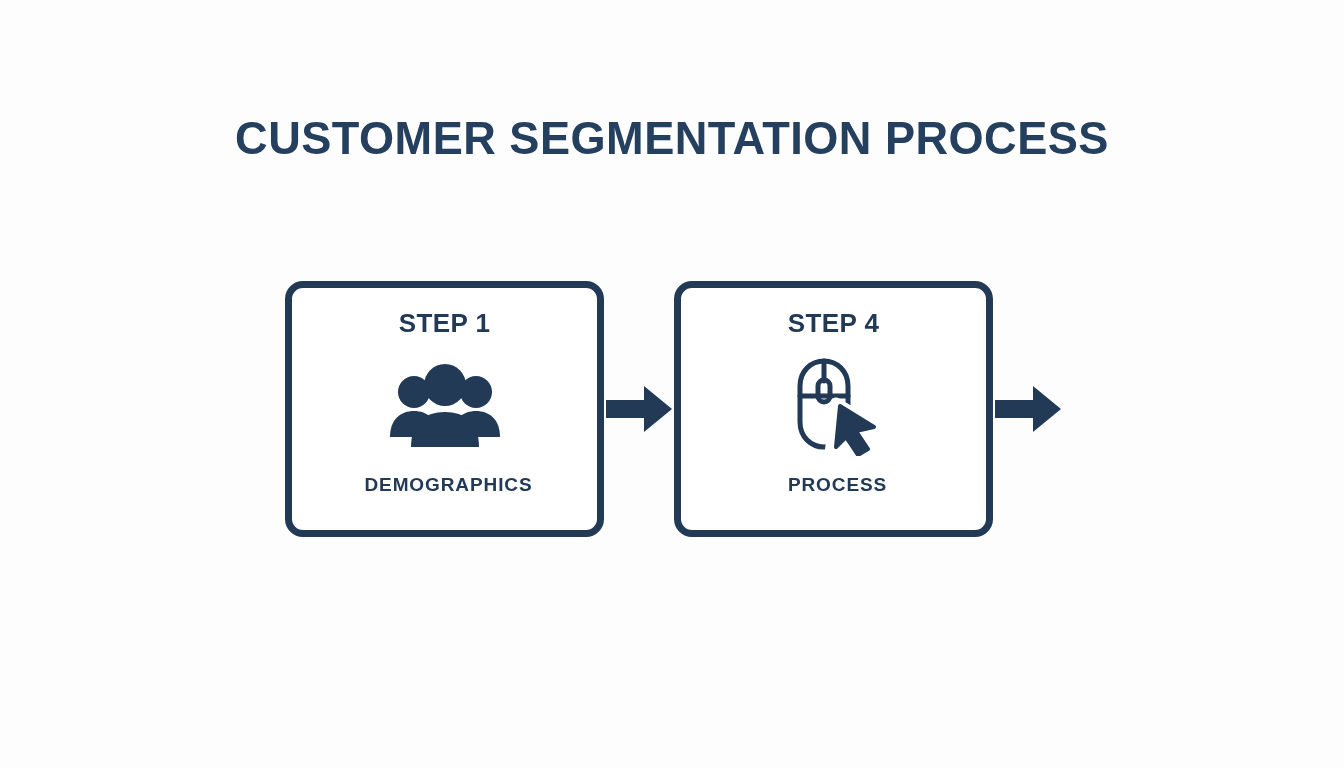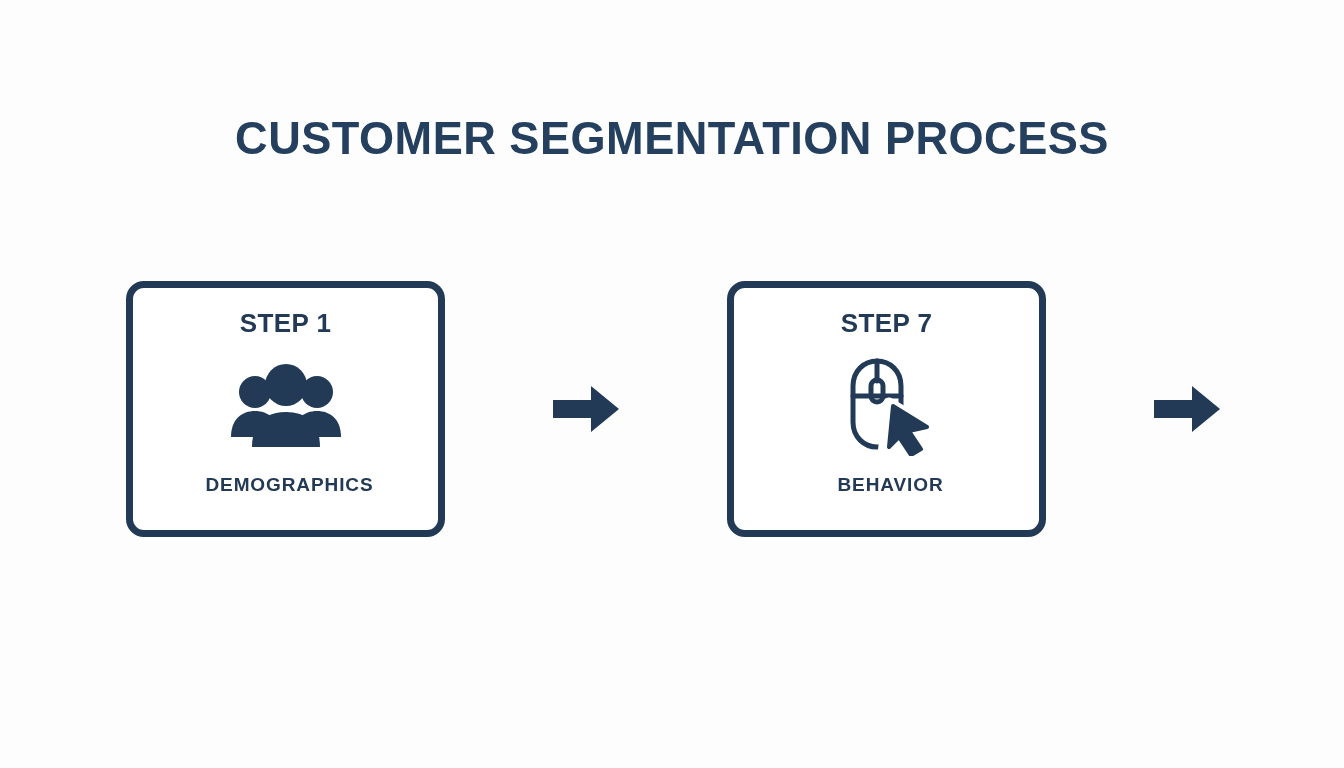--- a/index.html
+++ b/index.html
@@ -42,21 +42,21 @@
 
   
   .flow {
     position: absolute;
     top: 281px;
     left: 126px;
     width: 1096px;
     height: 256px;
     display: flex;
     align-items: center;
-    justify-content: space-between;
+    justify-content: center;
   }
 
   .card {
     width: 319px;
     height: 256px;
     border: 7px solid #223a56;
     border-radius: 18px;
     background: #ffffff;
     display: flex;
     flex-direction: column;
@@ -142,21 +142,21 @@
 
     <div class="arrow">
       <span>
         <svg width="66" height="52" viewBox="0 0 66 52" xmlns="http://www.w3.org/2000/svg">
           <path d="M0 17 L38 17 L38 3 L66 26 L38 49 L38 35 L0 35 Z" fill="#223a56"></path>
         </svg>
       </span>
     </div>
 
     <div class="card">
-      <div class="card-step">STEP 7</div>
+      <div class="card-step">STEP 4</div>
 
       <div class="card-icon">
         <span>
           <svg width="96" height="100" viewBox="0 0 96 100" fill="none" stroke="#223a56" stroke-width="5" stroke-linecap="round" stroke-linejoin="round" xmlns="http://www.w3.org/2000/svg">
 
             <path d="M14 30 C14 15 25 5 38 5 C51 5 62 15 62 30 L62 66
                      C62 81 51 91 38 91 C25 91 14 81 14 66 Z"></path>
 
             <line x1="14" y1="40" x2="62" y2="40"></line>
 
@@ -164,21 +164,21 @@
 
             <rect x="32" y="24" width="12" height="22" rx="6"></rect>
 
             <path d="M50 47 L92 72 L68 78 L84 97 L70 104 L54 86 L44 98 Z" fill="#ffffff" stroke="#ffffff" stroke-width="11"></path>
 
             <path d="M54 50 L88 71 L70 75 L82 93 L72 99 L60 81 L50 91 Z" fill="#223a56" stroke="#223a56" stroke-width="4"></path>
           </svg>
         </span>
       </div>
 
-      <div class="card-label">BEHAVIOR</div>
+      <div class="card-label">PROCESS</div>
     </div>
 
     <div class="arrow">
       <span>
         <svg width="66" height="52" viewBox="0 0 66 52" xmlns="http://www.w3.org/2000/svg">
           <path d="M0 17 L38 17 L38 3 L66 26 L38 49 L38 35 L0 35 Z" fill="#223a56"></path>
         </svg>
       </span>
     </div>
 

